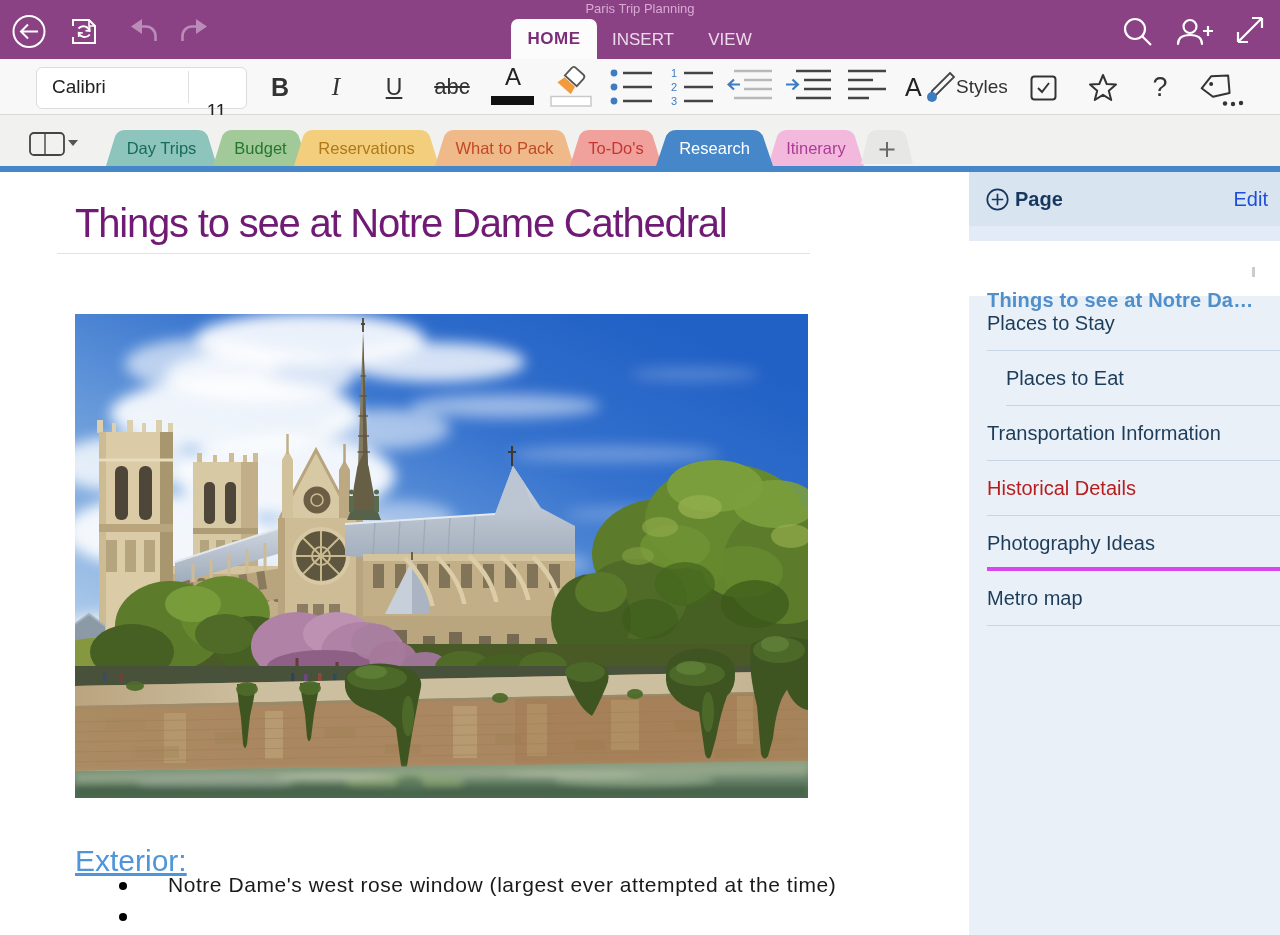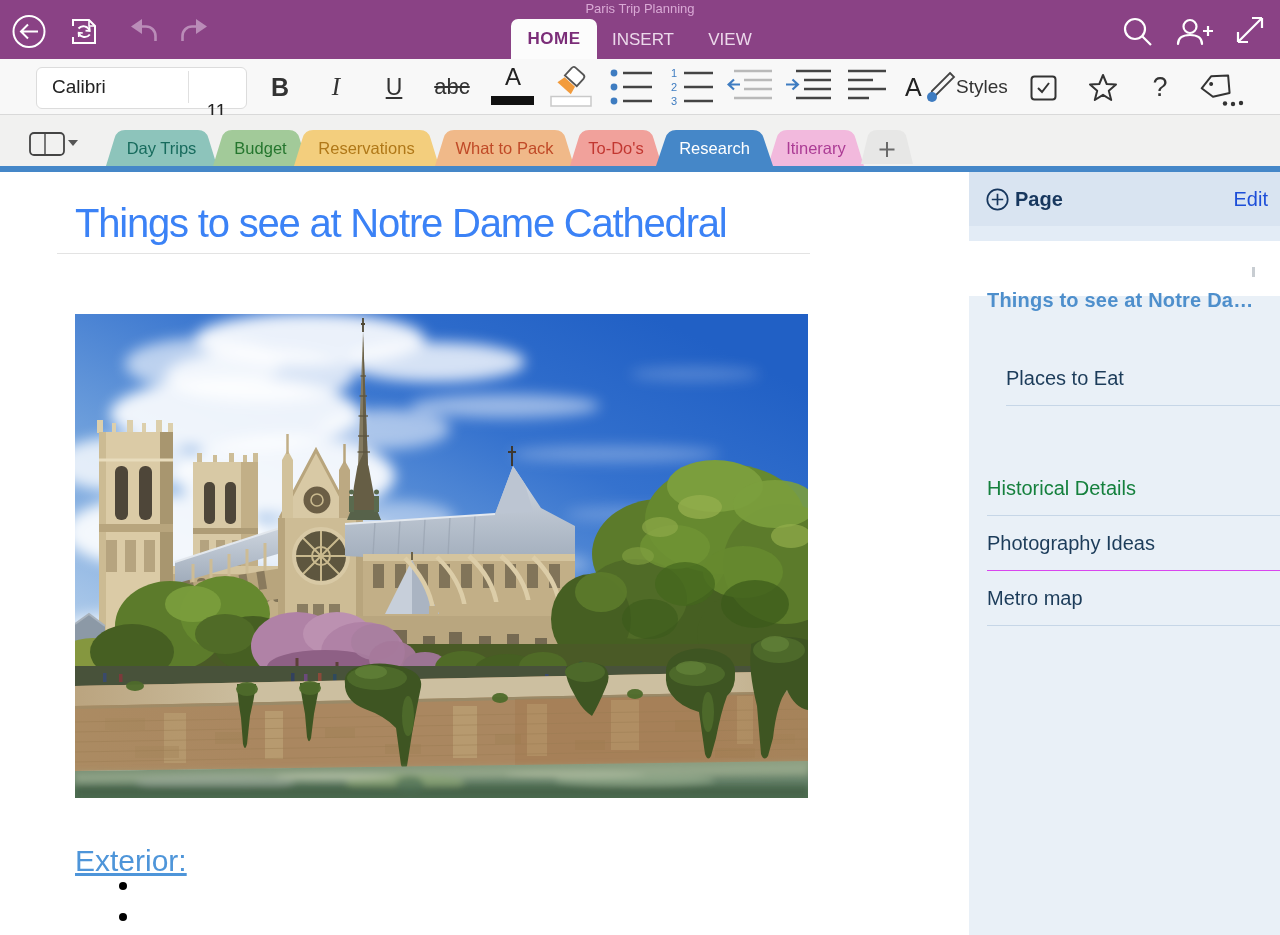--- a/index.html
+++ b/index.html
@@ -163,21 +163,21 @@
     <text x="816" y="38" text-anchor="middle" fill="#AC3C95">Itinerary</text>
     <path d="M861 48 L867.3 22 Q869 14 877 14 L897 14 Q905 14 906.7 22 L913 48 Z" fill="#E7E7E6"></path>
     <path d="M887 26 V41 M879.5 33.5 H894.5" stroke="#6A6A6A" stroke-width="2"></path>
     <path d="M656 50 L665.4 22 Q668 14 676 14 L753 14 Q761 14 763.6 22 L773 50 Z" fill="#4587C8"></path>
     <text x="714.5" y="38" text-anchor="middle" fill="#FFFFFF">Research</text>
   </svg>
 </div>
 <div class="abs" id="bluebar"></div>
 
 <div class="abs" id="content">
-  <div class="abs" style="left:75px;top:29px;font-size:40px;color:#3b82f6;letter-spacing:-1.2px;">Things to see at Notre Dame Cathedral</div>
+  <div class="abs" style="left:75px;top:29px;font-size:40px;color:#701a75;letter-spacing:-1.2px;">Things to see at Notre Dame Cathedral</div>
   <div class="abs" style="left:57px;top:81px;width:753px;height:1px;background:#E3E3E3;"></div>
   <div class="abs" id="photo" style="left:75px;top:142px;width:733px;height:484px;">
   <svg width="733" height="484" viewBox="0 0 733 484">
     <defs>
       <linearGradient id="sky" x1="0" y1="0.9" x2="0.78" y2="0">
         <stop offset="0" stop-color="#BCD4ED"></stop>
         <stop offset="0.38" stop-color="#6FA0DC"></stop>
         <stop offset="0.7" stop-color="#3572CE"></stop>
         <stop offset="1" stop-color="#2160C5"></stop>
       </linearGradient>
@@ -490,34 +490,37 @@
       <ellipse cx="560" cy="466" rx="80" ry="6" fill="#9DB292" opacity="0.6"></ellipse>
       <ellipse cx="260" cy="463" rx="60" ry="3.5" fill="#C3CBB2" opacity="0.55"></ellipse>
       <ellipse cx="500" cy="461" rx="70" ry="3.5" fill="#BEC7AC" opacity="0.45"></ellipse>
       <rect x="0" y="472" width="733" height="12" fill="#466349" opacity="0.9"></rect>
       <ellipse cx="335" cy="470" rx="14" ry="8" fill="#4E7056" opacity="0.7"></ellipse>
     </g>
   </svg>
   </div>
   <div class="abs" style="left:75px;top:672px;font-size:30px;color:#4E95D9;text-decoration:underline;">Exterior:</div>
   <div class="abs" style="left:119px;top:710px;width:8px;height:8px;border-radius:50%;background:#000;"></div>
+  <div class="abs" style="left:168px;top:701px;font-size:21px;color:#1A1A1A;letter-spacing:0.55px;">Notre Dame's west rose window (largest ever attempted at the time)</div>
   <div class="abs" style="left:119px;top:741px;width:8px;height:8px;border-radius:50%;background:#000;"></div>
 </div>
 
 <div class="abs" id="sidebar">
   <div class="abs" style="left:0;top:0;width:311px;height:54px;background:#D9E4F1;">
     <svg class="abs" style="left:17px;top:16px" width="23" height="23" viewBox="0 0 23 23">
       <circle cx="11.5" cy="11.5" r="10.2" fill="none" stroke="#17375E" stroke-width="1.7"></circle>
       <path d="M11.5 5.8 V17.2 M5.8 11.5 H17.2" stroke="#17375E" stroke-width="1.7"></path>
     </svg>
     <div class="abs" style="left:46px;top:0;height:54px;line-height:54px;font-size:20px;font-weight:bold;color:#17375E;">Page</div>
     <div class="abs" style="right:12px;top:0;height:54px;line-height:54px;font-size:20px;color:#1d4ed8;">Edit</div>
   </div>
   <div class="abs" style="left:0;top:54px;width:311px;height:15px;background:#E3ECF6;"></div>
   <div class="abs" style="left:0;top:69px;width:311px;height:55px;background:#FFFFFF;">
     <div class="abs" style="left:18px;top:0;height:55px;line-height:55px;font-size:20px;font-weight:bold;color:#4E8FCC;letter-spacing:0.2px;margin-top:32px;">Things to see at Notre Da…</div>
     <div class="abs" style="left:283px;top:26px;width:3px;height:10px;background:#C8CDD2;"></div>
   </div>
+  <div class="abs" style="left:18px;top:124px;width:293px;height:55px;font-size:20px;color:#1C3C5A;line-height:55px;border-bottom:1px solid #C6D6E7;box-sizing:border-box;">Places to Stay</div>
   <div class="abs" style="left:18px;top:179px;width:293px;height:55px;font-size:20px;color:#1C3C5A;line-height:55px;border-bottom:1px solid #C6D6E7;box-sizing:border-box;margin-left:19px;">Places to Eat</div>
-  <div class="abs" style="left:18px;top:289px;width:293px;height:55px;font-size:20px;color:#15803d;line-height:55px;border-bottom:1px solid #C6D6E7;box-sizing:border-box;">Historical Details</div>
-  <div class="abs" style="left:18px;top:344px;width:293px;height:55px;font-size:20px;color:#1C3C5A;line-height:55px;border-bottom:1px solid #d946ef;box-sizing:border-box;">Photography Ideas</div>
+  <div class="abs" style="left:18px;top:234px;width:293px;height:55px;font-size:20px;color:#1C3C5A;line-height:55px;border-bottom:1px solid #C6D6E7;box-sizing:border-box;">Transportation Information</div>
+  <div class="abs" style="left:18px;top:289px;width:293px;height:55px;font-size:20px;color:#b91c1c;line-height:55px;border-bottom:1px solid #C6D6E7;box-sizing:border-box;">Historical Details</div>
+  <div class="abs" style="left:18px;top:344px;width:293px;height:55px;font-size:20px;color:#1C3C5A;line-height:55px;border-bottom:4px solid #d946ef;box-sizing:border-box;">Photography Ideas</div>
   <div class="abs" style="left:18px;top:399px;width:293px;height:55px;font-size:20px;color:#1C3C5A;line-height:55px;border-bottom:1px solid #C6D6E7;box-sizing:border-box;">Metro map</div>
 </div>
 
 </body></html>

